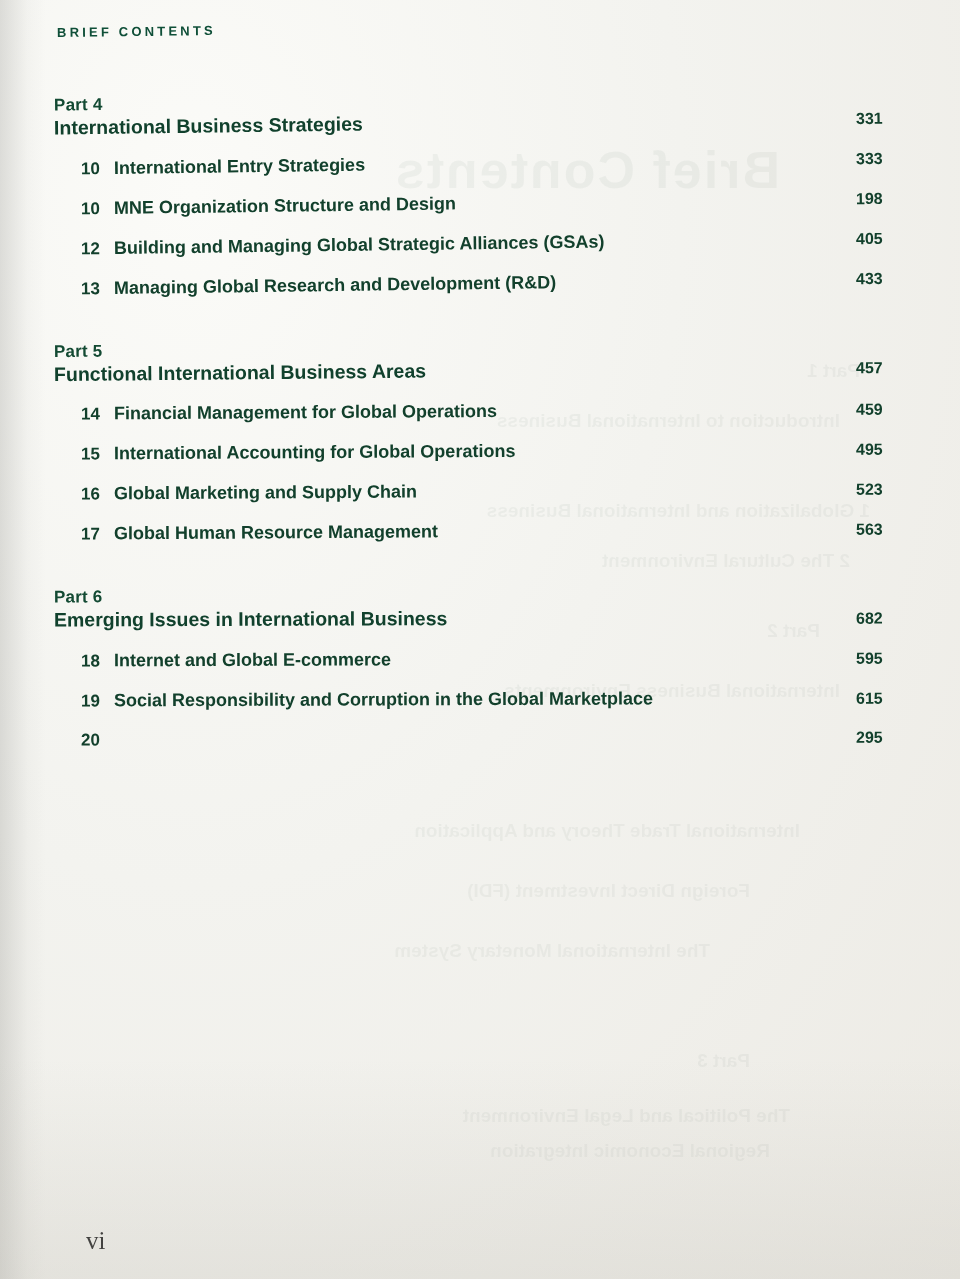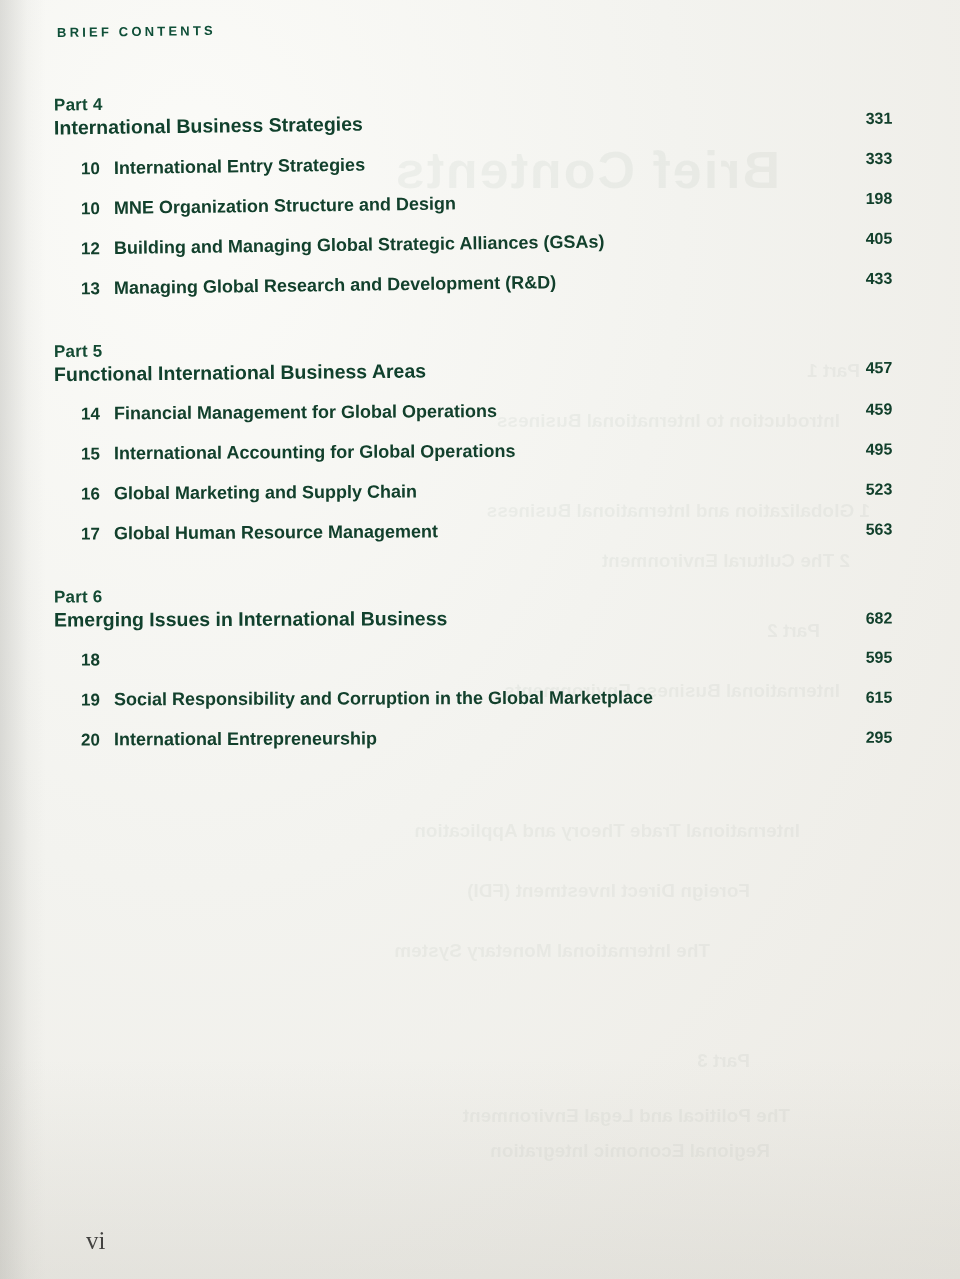--- a/index.html
+++ b/index.html
@@ -81,21 +81,21 @@
     font-weight: bold;
     color: #11412d;
     font-family: "Liberation Sans", sans-serif;
   }
 
   .page-num {
     font-size: 16px;
     font-weight: bold;
     color: #12402c;
     font-family: "Liberation Sans", sans-serif;
-    text-align: center;
+    text-align: left;
     min-width: 46px;
     flex: none;
   }
 
   .chapter-row {
     margin-left: 27px;
     margin-top: 19px;
   }
   .chapter-left {
     display: flex;
@@ -276,36 +276,36 @@
       <div class="part-block">
         <div class="part-label skew-d">Part 6</div>
         <div class="row part-title-row skew-d">
           <div class="part-title">Emerging Issues in International Business</div>
           <div class="page-num">682</div>
         </div>
 
         <div class="row chapter-row skew-d">
           <div class="chapter-left">
             <span class="ch-num">18</span>
+            <span class="ch-title">Internet and Global E-commerce</span>
           </div>
           <div class="page-num">595</div>
         </div>
 
         <div class="row chapter-row skew-d">
           <div class="chapter-left">
             <span class="ch-num">19</span>
             <span class="ch-title">Social Responsibility and Corruption in the Global Marketplace</span>
           </div>
           <div class="page-num">615</div>
         </div>
 
         <div class="row chapter-row skew-d">
           <div class="chapter-left">
             <span class="ch-num">20</span>
-            <span class="ch-title">International Entrepreneurship</span>
           </div>
           <div class="page-num">295</div>
         </div>
       </div>
 
     </div>
 
     <div class="folio">vi</div>
   </div>
 

